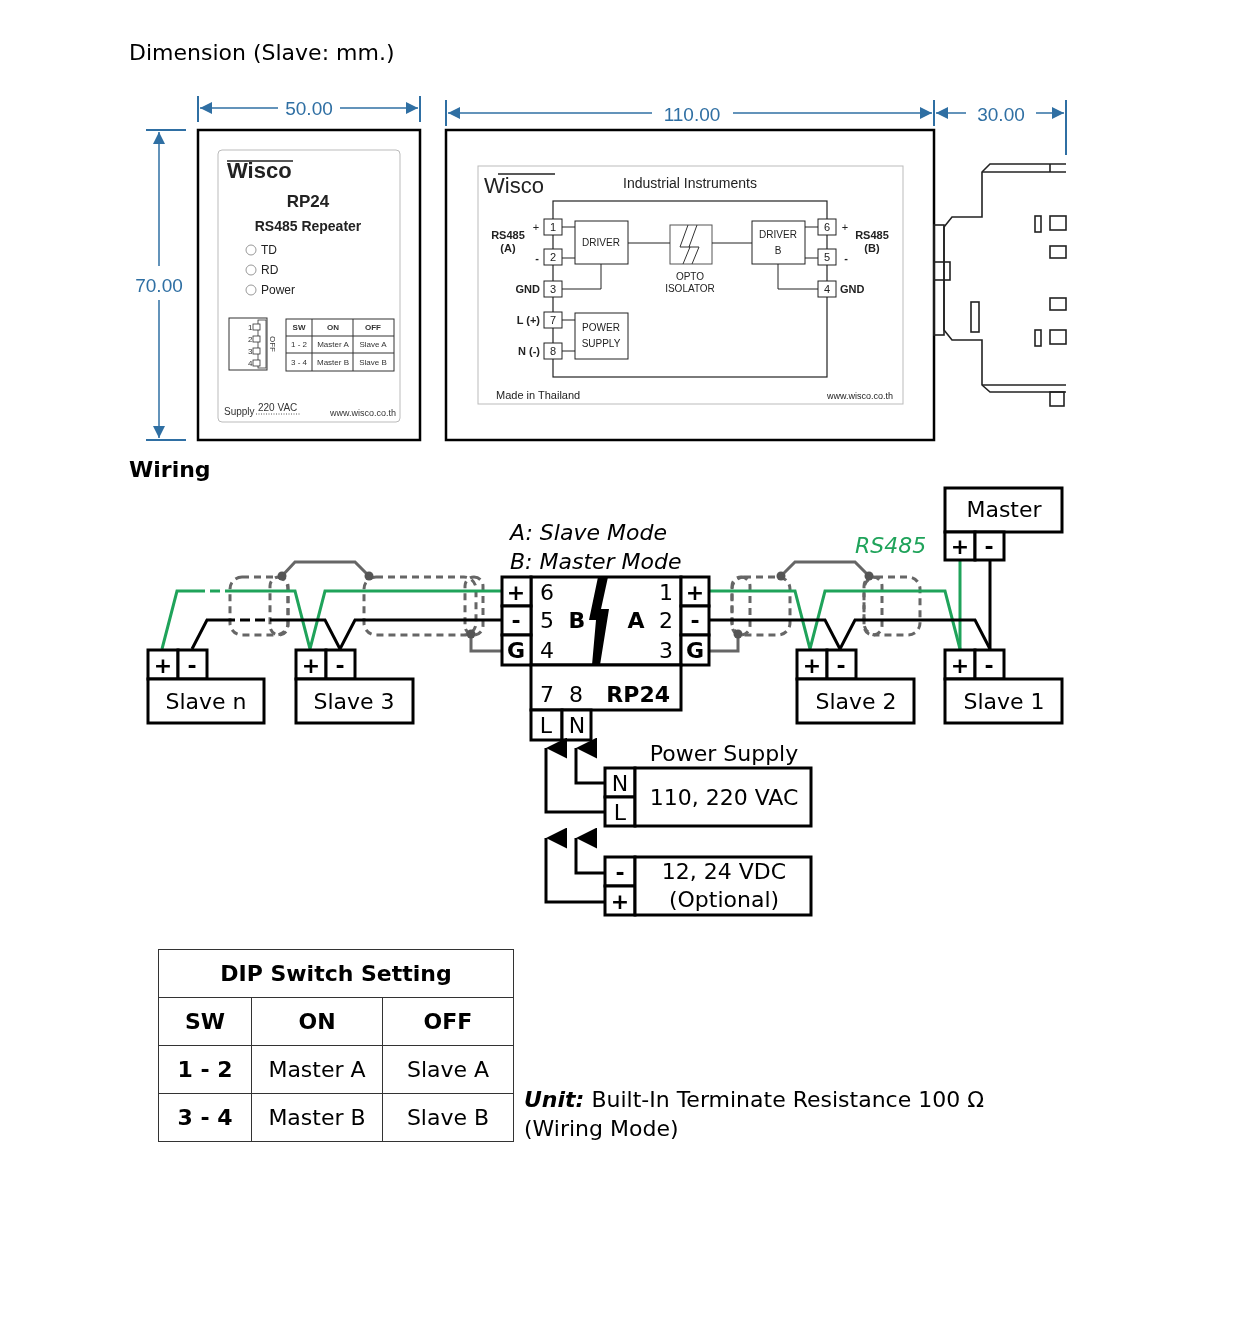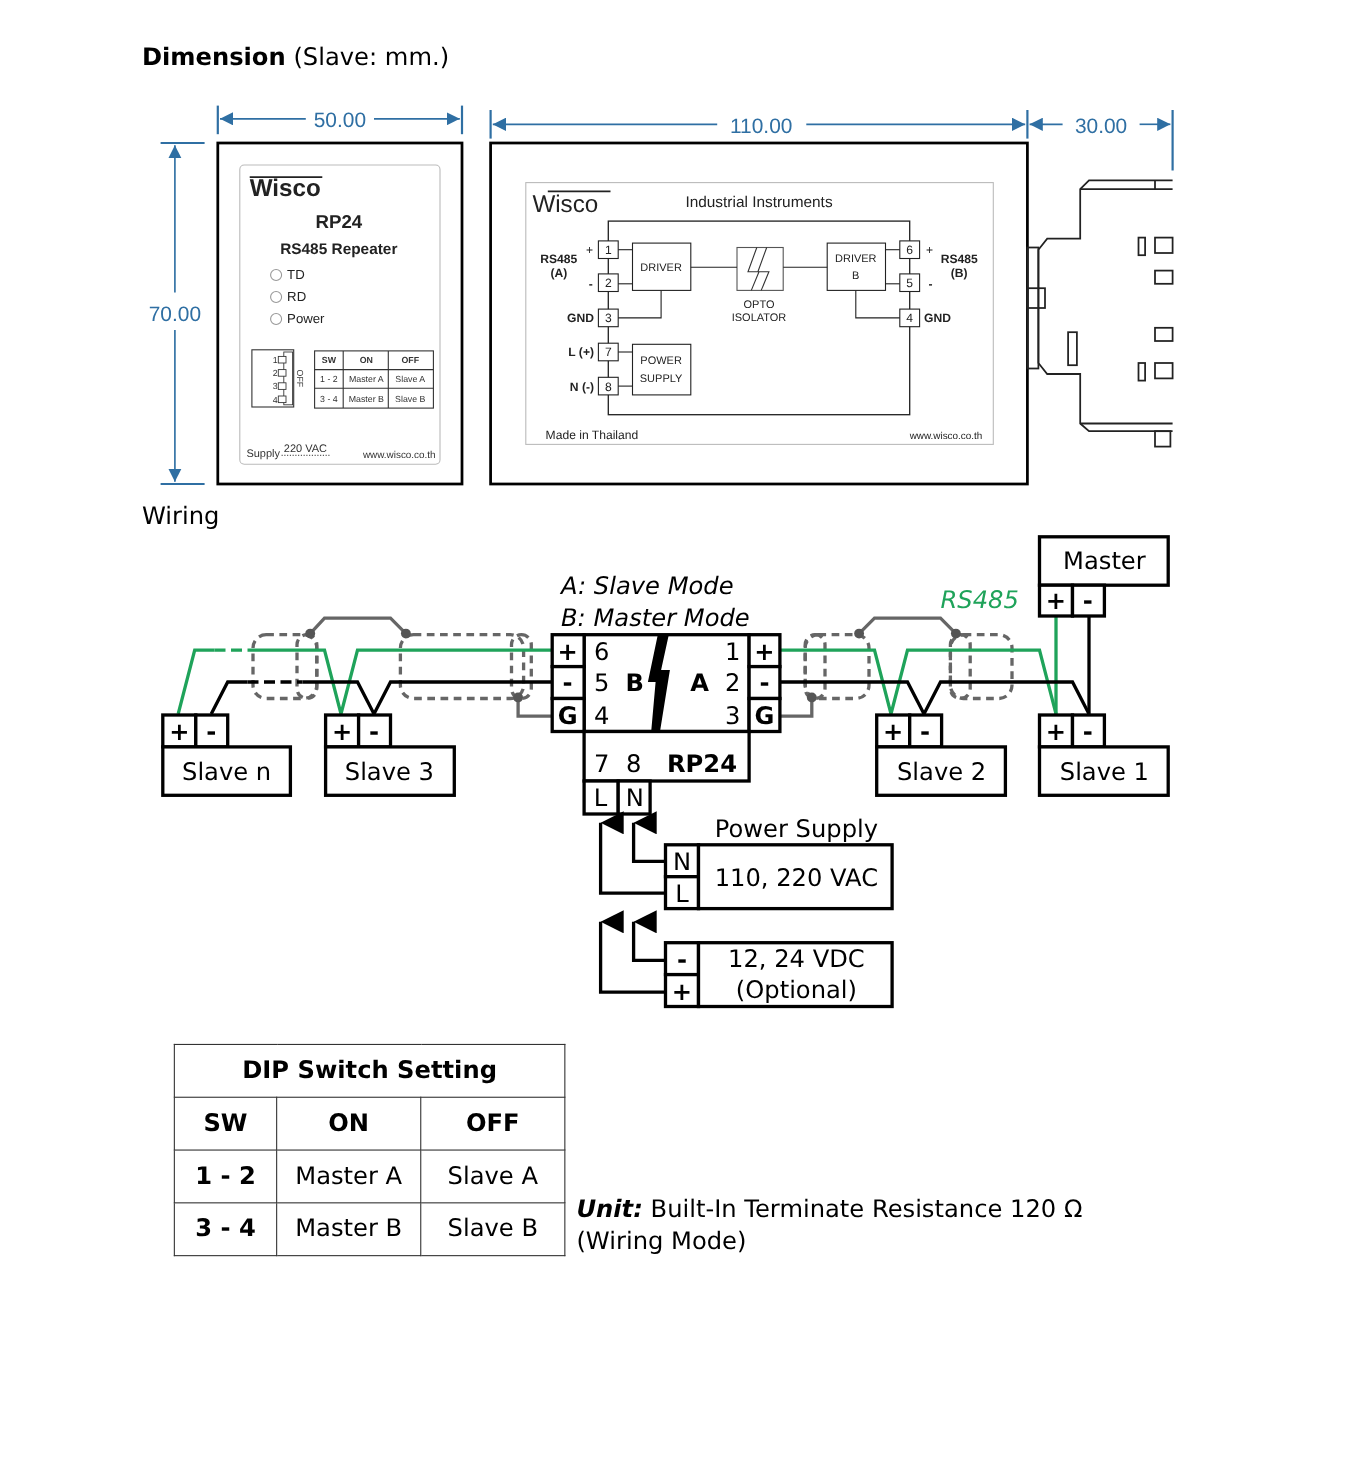--- a/index.html
+++ b/index.html
@@ -1,35 +1,35 @@
 <!DOCTYPE html>
 <html><head>
 <meta charset="utf-8">
 <style>
   html, body { margin:0; padding:0; background:#ffffff; }
   body { width:1240px; height:1325px; position:relative; font-family:"DejaVu Sans", sans-serif; color:#000; overflow:hidden; }
   .abs { position:absolute; }
   .h { font-size:22px; }
-  .h b { font-weight:bold; }
+  .h b { font-weight:normal; }
   .dimtxt { font-family:"Liberation Sans", sans-serif; fill:#2f6fa3; font-size:19px; }
   .lbl { font-family:"Liberation Sans", sans-serif; }
   svg text { dominant-baseline:auto; }
   .dip-table { position:absolute; left:158px; top:949px; border-collapse:collapse; font-size:22px; }
   .dip-table td, .dip-table th { border:1.5px solid #333; text-align:center; height:47px; padding:0; }
   .dip-table th { font-weight:bold; }
   .note { position:absolute; left:524px; top:1085px; font-size:22px; line-height:29px; }
 </style>
 </head>
 <body>
 
 <div class="abs h" style="left:129px;top:40px;">
   <b>Dimension</b>
   <span>(Slave: mm.)</span>
 </div>
-<div class="abs h" style="left:129px;top:457px;font-weight:normal;text-align:center;">Wiring</div>
+<div class="abs h" style="left:129px;top:457px;font-weight:bold;text-align:center;">Wiring</div>
 
 <svg class="abs" style="left:0;top:0;" width="1240" height="450">
   <defs>
     <marker id="arrB" viewBox="0 0 10 10" refX="10" refY="5" markerWidth="8" markerHeight="8" orient="auto-start-reverse">
       <path d="M0,0 L10,5 L0,10 z" fill="#2f6fa3"></path>
     </marker>
   </defs>
 
   <g>
     <line x1="198" y1="96" x2="198" y2="122" stroke="#2f6fa3" stroke-width="2"></line>
@@ -372,15 +372,15 @@
   <tr>
     <td style="font-weight:bold;">3 - 4</td>
     <td>Master B</td>
     <td>Slave B</td>
   </tr>
 </tbody>
   </table>
 
 <div class="note">
   <b><i>Unit:</i></b>
-  <span>Built-In Terminate Resistance 120 Ω</span><br>
+  <span>Built-In Terminate Resistance 100 Ω</span><br>
   <span>(Wiring Mode)</span>
 </div>
 
 </body></html>

